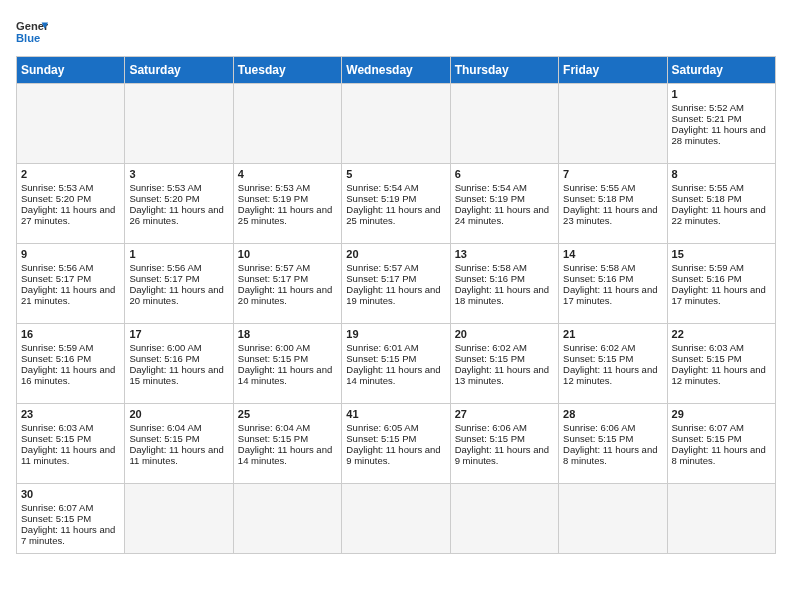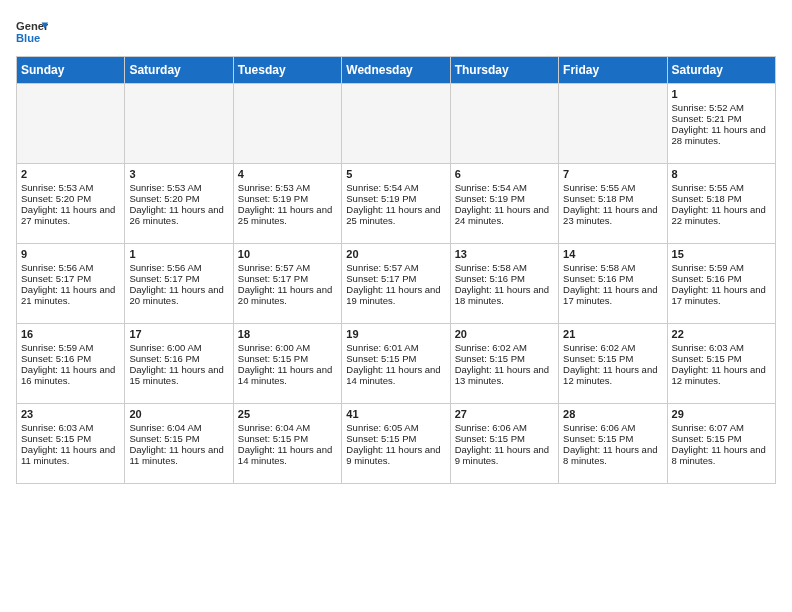--- a/index.html
+++ b/index.html
@@ -280,14 +280,28 @@
           <div>Sunset: 5:15 PM</div>
           <div>Daylight: 11 hours and 8 minutes.</div>
         </td>
         <td>
           <span class="day-num">29</span>
           <div>Sunrise: 6:07 AM</div>
           <div>Sunset: 5:15 PM</div>
           <div>Daylight: 11 hours and 8 minutes.</div>
         </td>
       </tr>
+      <tr class="last-row">
+        <td>
+          <span class="day-num">30</span>
+          <div>Sunrise: 6:07 AM</div>
+          <div>Sunset: 5:15 PM</div>
+          <div>Daylight: 11 hours and 7 minutes.</div>
+        </td>
+        <td class="empty"></td>
+        <td class="empty"></td>
+        <td class="empty"></td>
+        <td class="empty"></td>
+        <td class="empty"></td>
+        <td class="empty"></td>
+      </tr>
     </tbody>
 </table>
 
 </body></html>

